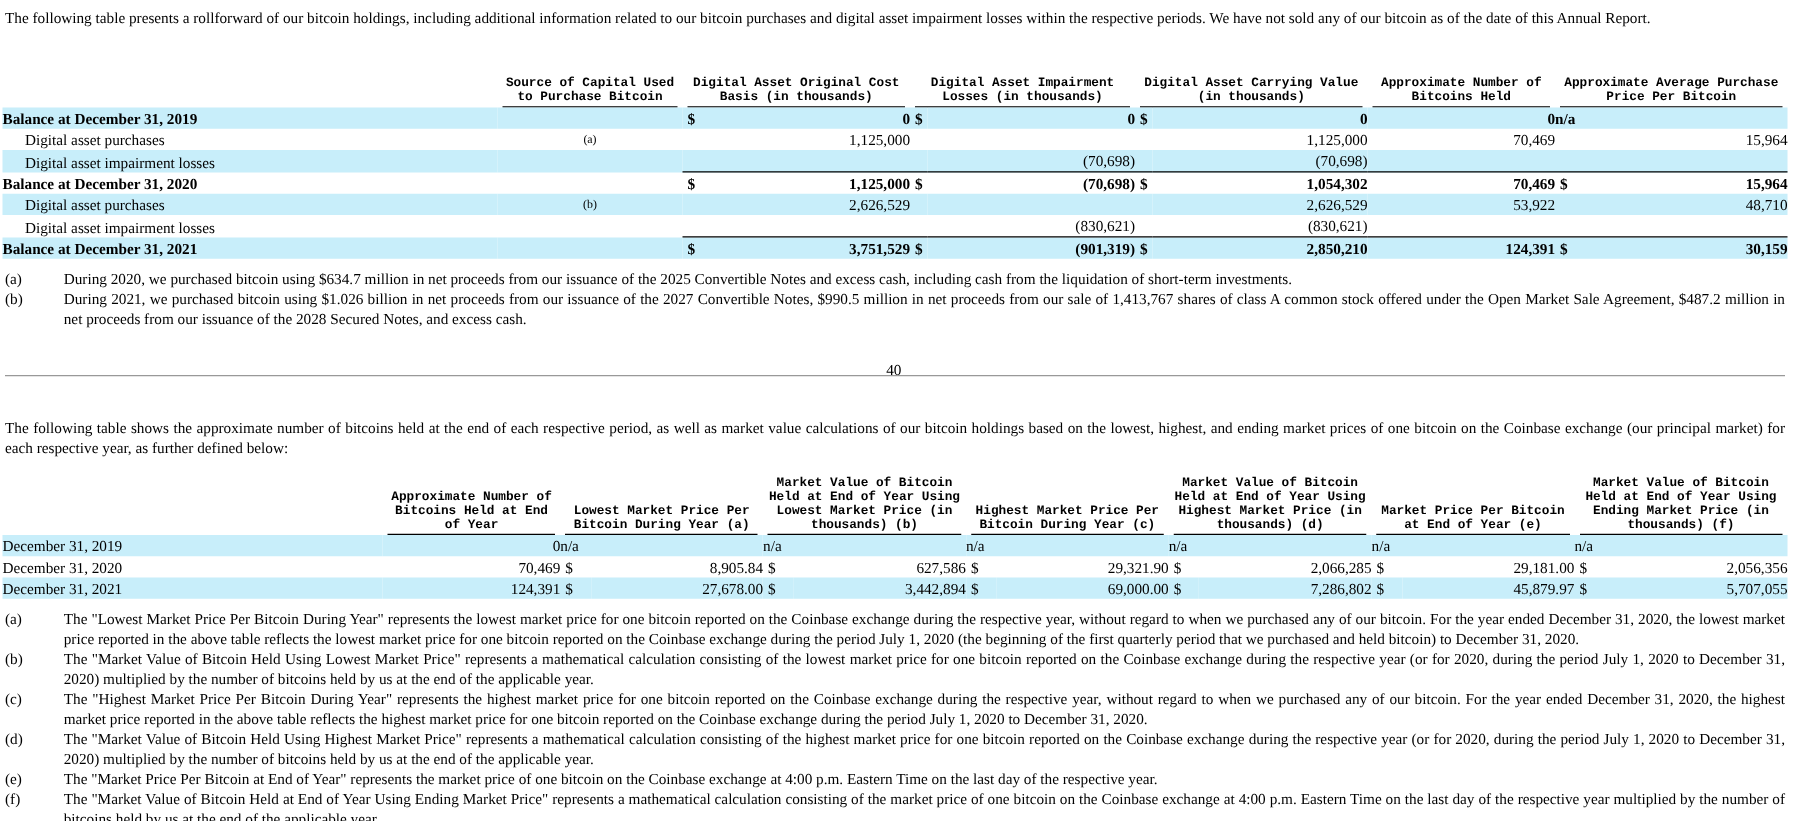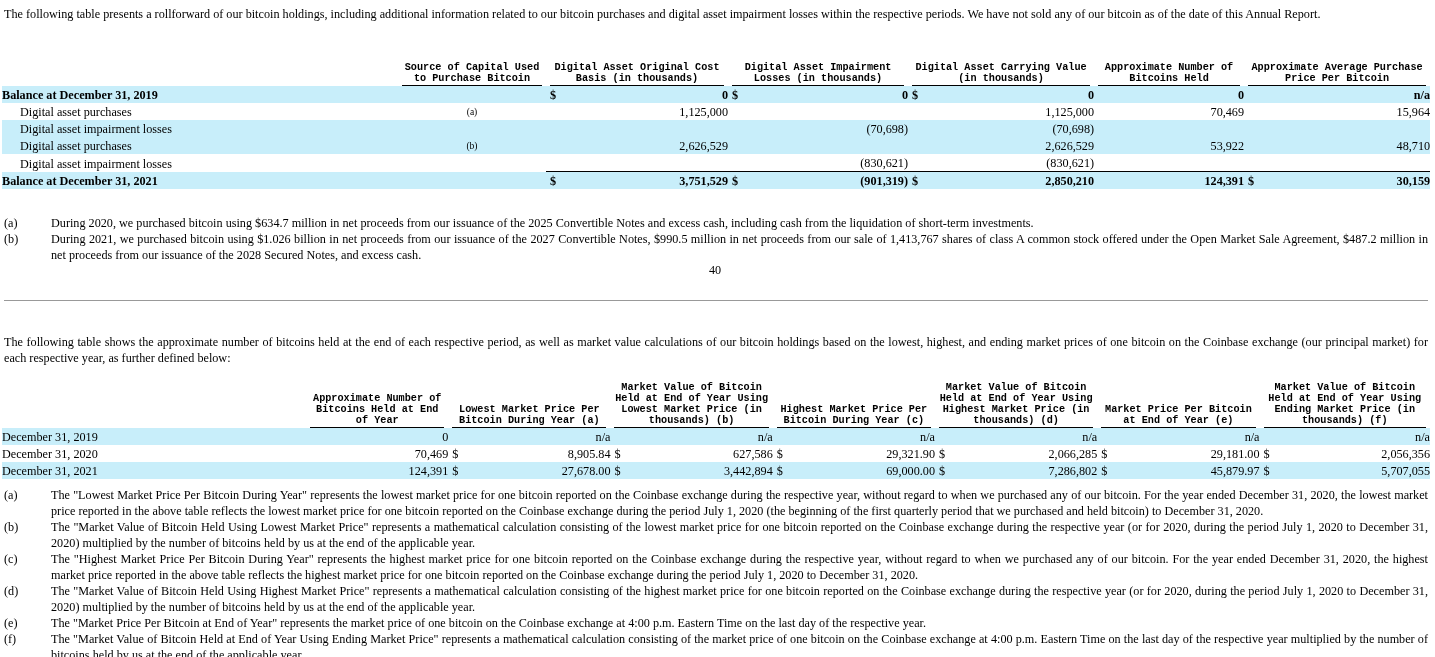--- a/index.html
+++ b/index.html
@@ -9,30 +9,30 @@
     color: #000; font-size: 12.2px; line-height: 16px;
   }
   .para { position: absolute; left: 4px; width: 1424px; text-align: justify; margin: 0; }
   table { border-collapse: collapse; position: absolute; left: 2px; table-layout: fixed; }
   td { padding: 0; height: 17px; white-space: nowrap; vertical-align: bottom; }
   tr.hl td { background: #c8eefa; }
   th { font-weight: bold; font-size: 10.2px; line-height: 11px; text-align: center; padding: 0; vertical-align: bottom; }
   th .u { display: block; border-bottom: 1.5px solid #000; padding-bottom: 1px; margin: 0 4px; font-family: Liberation Mono, monospace; }
   .b { font-weight: bold; }
   .r { text-align: right; }
-  .c { text-align: right; }
+  .c { text-align: left; }
   .ind { padding-left: 18px; margin-top: 12px; }
   .ol { border-top: 1.5px solid #000; }
   .note-ref { font-size: 9.5px; text-align: center; }
   .cur { padding-left: 4px; }
   .footnotes { position: absolute; left: 4px; width: 1424px; }
   .fn { display: flex; margin: 0; }
   .fn .mk { width: 47px; flex: none; }
   .fn .tx { flex: 1; text-align: justify; }
-  .pagenum { position: absolute; left: 700px; top: 262px; width: 30px; text-align: center; }
+  .pagenum { position: absolute; left: 700px; top: 288px; width: 30px; text-align: center; }
   .rule { position: absolute; left: 4px; top: 300px; width: 1424px; height: 0; border-top: 1px solid #999; }
 </style>
 </head>
 <body>
 
 <p class="para" style="top:6px;">The following table presents a rollforward of our bitcoin holdings, including additional information related to our bitcoin purchases and digital asset impairment losses within the respective periods. We have not sold any of our bitcoin as of the date of this Annual Report.</p>
 
 <table style="top:62px; width:1428px;">
   <colgroup>
     <col style="width:396px">
@@ -104,20 +104,33 @@
     <td class="r"></td>
     <td class="cur"></td>
     <td class="r">(70,698)</td>
     <td class="cur"></td>
     <td class="r">(70,698)</td>
     <td class="r"></td>
     <td class="cur"></td>
     <td class="r"></td>
   </tr>
 
+  <tr class="b">
+    <td>Balance at December 31, 2020</td>
+    <td class="note-ref"></td>
+    <td class="cur ol">$</td>
+    <td class="r ol">1,125,000</td>
+    <td class="cur ol">$</td>
+    <td class="r ol">(70,698)</td>
+    <td class="cur ol">$</td>
+    <td class="r ol">1,054,302</td>
+    <td class="r ol">70,469</td>
+    <td class="cur ol">$</td>
+    <td class="r ol">15,964</td>
+  </tr>
 
   <tr class="hl">
     <td class="ind">Digital asset purchases</td>
     <td class="note-ref">(b)</td>
     <td class="cur"></td>
     <td class="r">2,626,529</td>
     <td class="cur"></td>
     <td class="r"></td>
     <td class="cur"></td>
     <td class="r">2,626,529</td>

